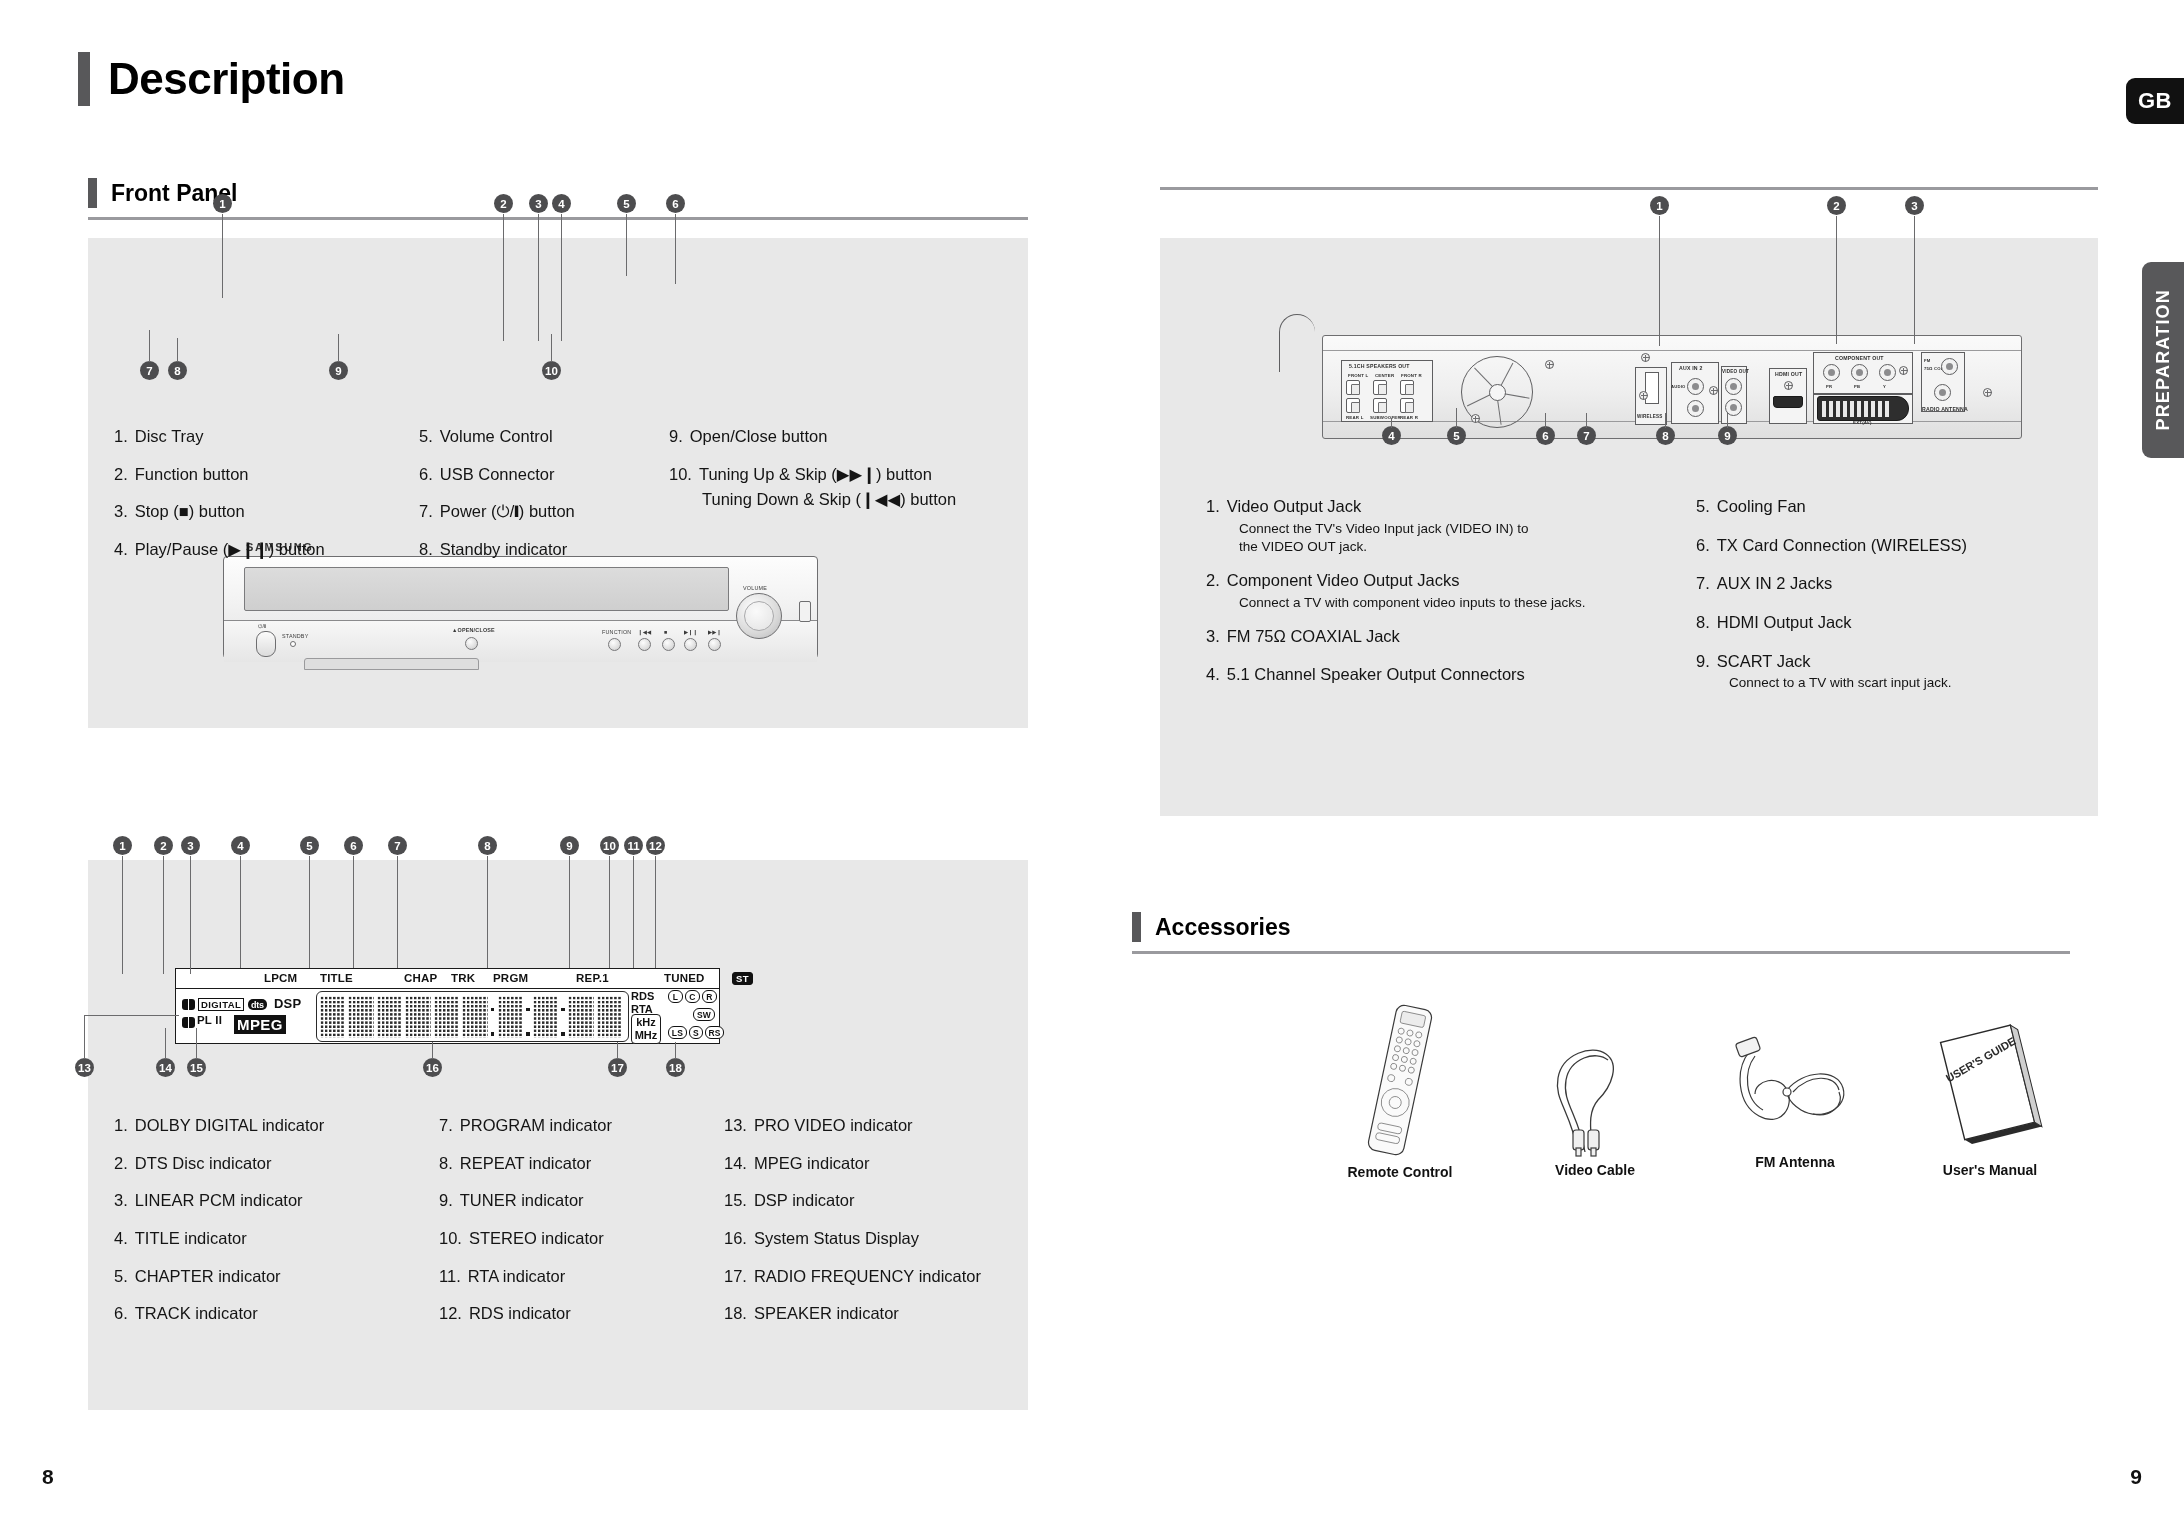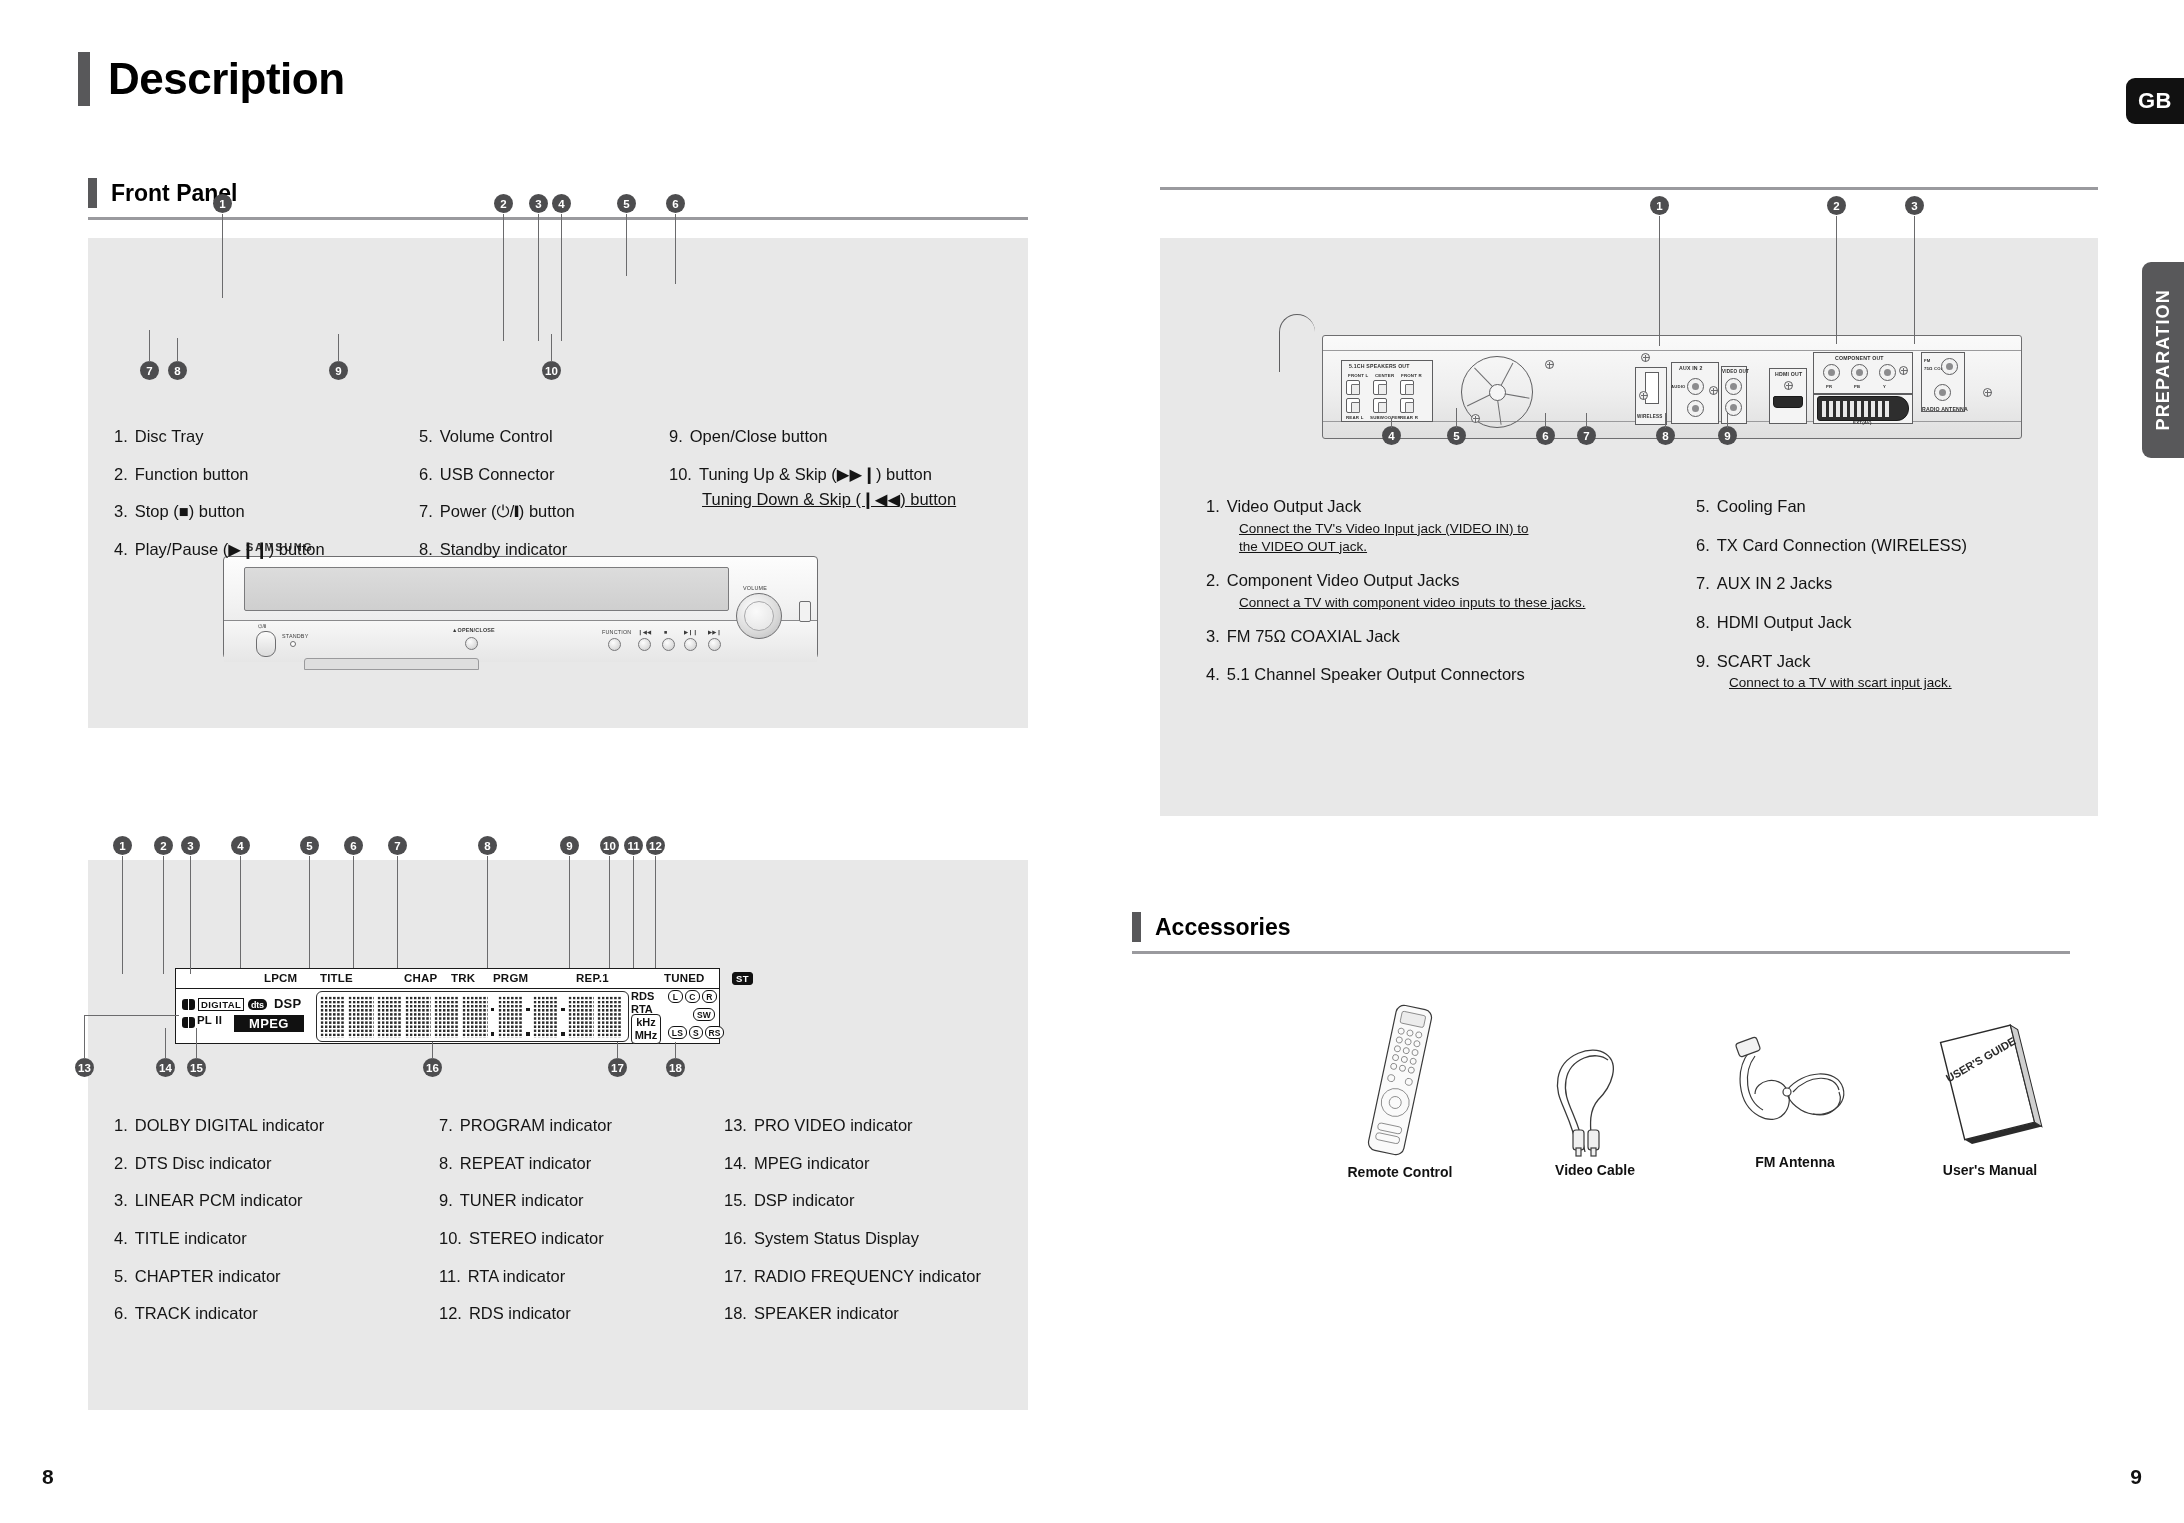--- a/index.html
+++ b/index.html
@@ -28,21 +28,21 @@
   
   .panel { background:#e8e8e8; position:absolute; }
 
   
   .legend { position:absolute; display:flex; }
   .legend-col { display:flex; flex-direction:column; }
   .li { display:flex; font-size:16.5px; color:#141414; line-height:1.25; margin-bottom:17px; }
   .li .num { flex:0 0 auto; text-align:left; }
   .li .txt { margin-left:7px; }
   .li .sub { font-size:13.5px; line-height:1.35; margin-top:3px; color:#141414; }
-  .li-ind { padding-left:33px;text-decoration:underline; }
+  .li-ind { padding-left:33px; }
 
   
   .callout {
     position:absolute; width:19px; height:19px; border-radius:50%;
     background:#4d4d4f; color:#fff; font-size:11.5px; font-weight:bold;
     display:flex; align-items:center; justify-content:center;
     font-family:"Liberation Sans", sans-serif;
   }
   .lead { position:absolute; background:#6b6b6d; width:1px; }
   .lead-h { position:absolute; background:#6b6b6d; height:1px; }
@@ -139,21 +139,21 @@
   .lcd-top { position:absolute; left:0; top:0; width:100%; height:20px; border-bottom:1.4px solid #1a1a1a; }
   .lcd-toplbl { position:absolute; top:3px; font-size:11.5px; font-weight:bold; color:#111; letter-spacing:0.2px; white-space:nowrap; }
   .st-badge {
     position:absolute; top:2.5px; font-size:9.5px; font-weight:bold; color:#fff;
     background:#111; border:1.6px solid #111; border-radius:3px; padding:0 3px; letter-spacing:0.5px;
   }
   .dd-mark { position:absolute; display:flex; align-items:center; gap:1px; }
   .dd-mark b { display:inline-block; width:6px; height:11px; background:#111; border-radius:3px 0 0 3px; }
   .dd-mark b.r { border-radius:0 3px 3px 0; }
   .boxed-lbl { position:absolute; font-size:9.5px; font-weight:bold; letter-spacing:0.4px; border:1.4px solid #111; padding:0 2px; color:#111; background:#fff; }
-  .filled-lbl { position:absolute; font-size:13px; font-weight:bold; letter-spacing:0.4px; border:1.4px solid #111; padding:0 14px; color:#fff; background:#111; }
+  .filled-lbl { position:absolute; font-size:15px; font-weight:bold; letter-spacing:0.4px; border:1.4px solid #111; padding:0 2px; color:#fff; background:#111; }
   .plain-lbl { position:absolute; font-size:13px; font-weight:bold; color:#111; letter-spacing:0.2px; }
   .dts-lbl { position:absolute; font-size:9px; font-weight:bold; color:#fff; background:#111; border-radius:5px; padding:0.5px 3px; letter-spacing:-0.3px; }
   .seg-area { position:absolute; left:140px; top:22px; width:313px; height:51px; border:1.6px solid #2a2a2a; border-radius:6px; background:#fff; display:flex; align-items:center; padding:2px 3px; }
   .digit {
     width:27px; height:42px; margin-right:3px;
     background-image:
       radial-gradient(#1a1a1a 44%, transparent 46%);
     background-size:4.1px 4.1px;
     opacity:0.92;
   }

